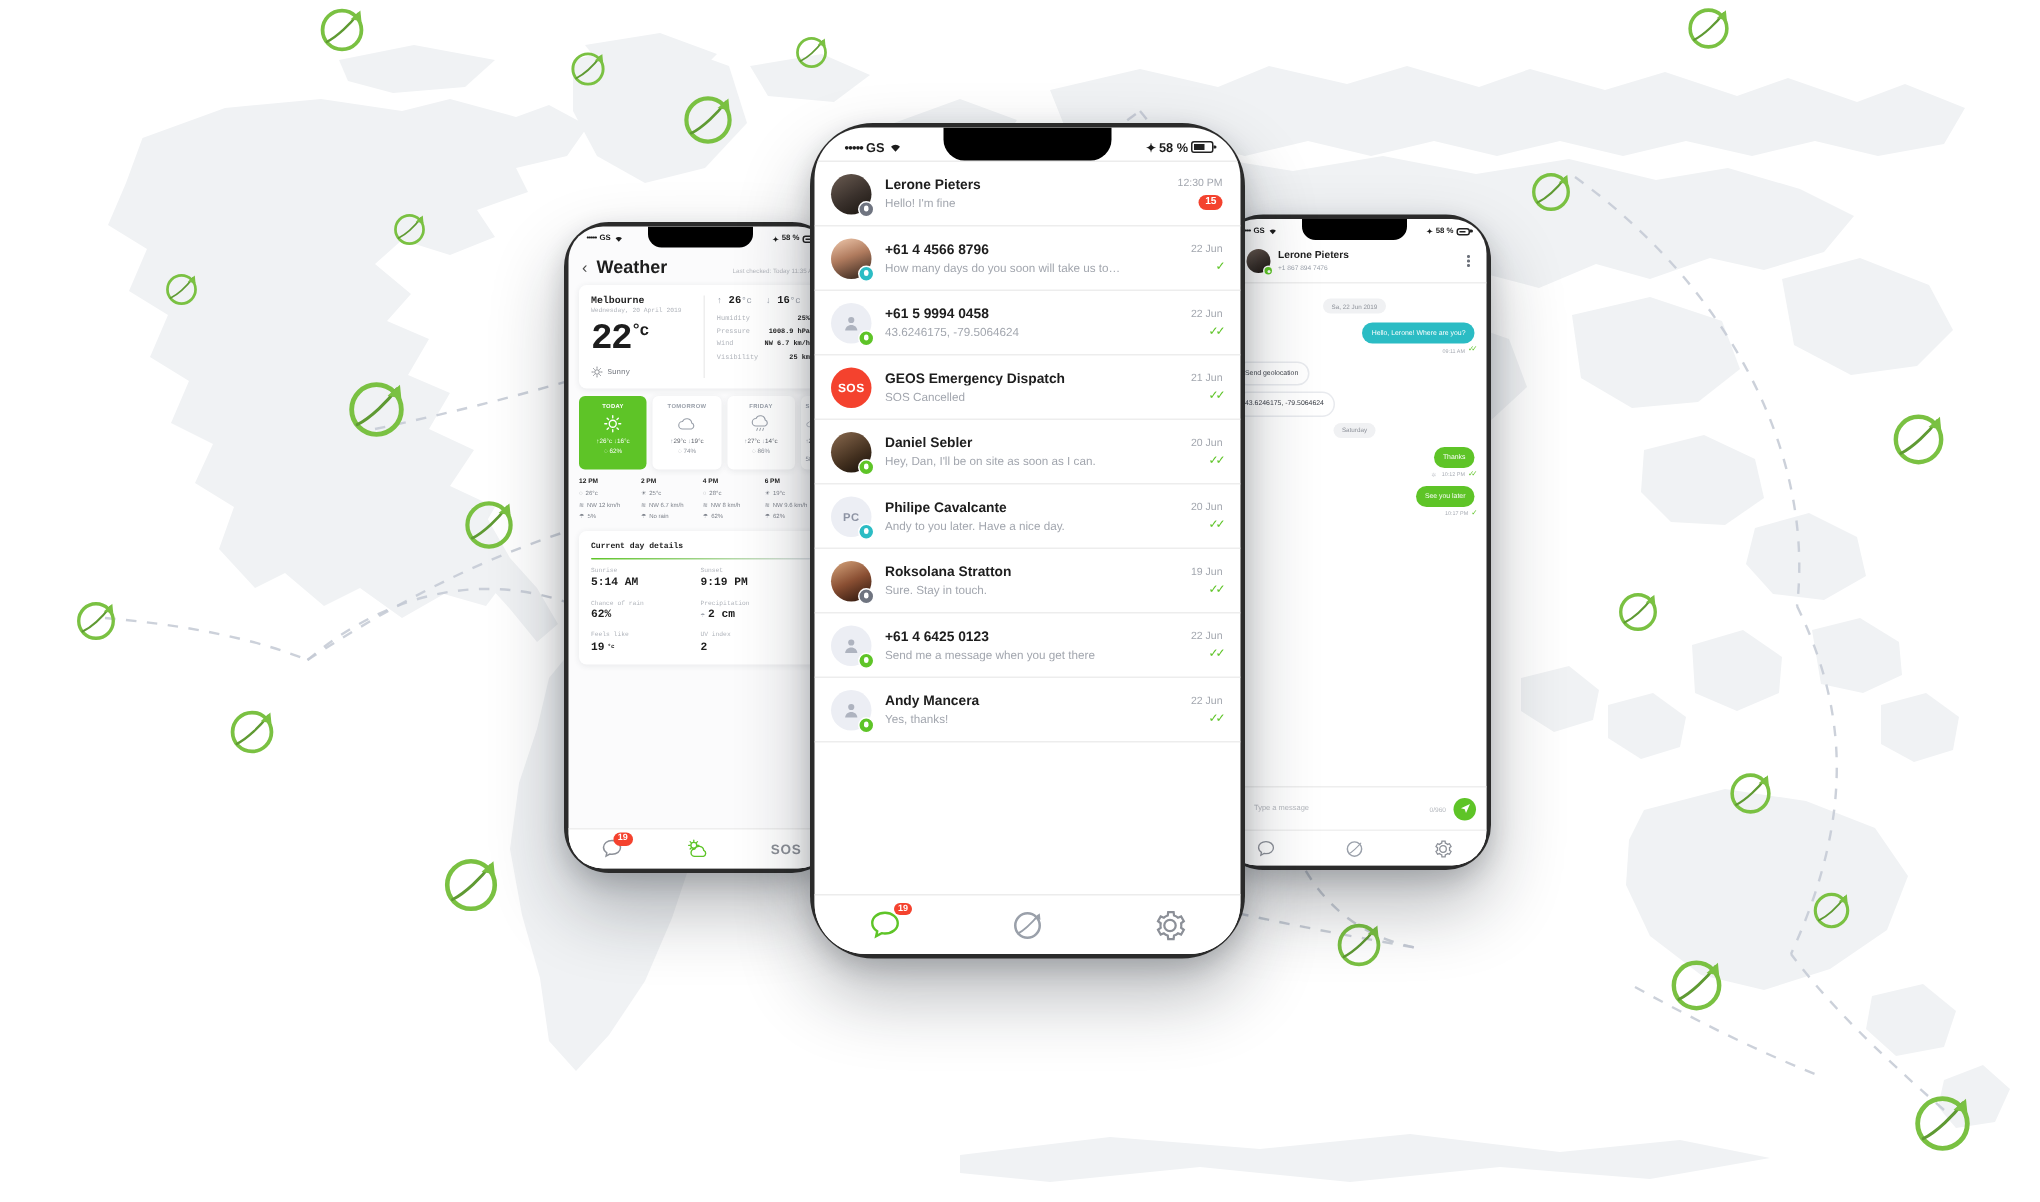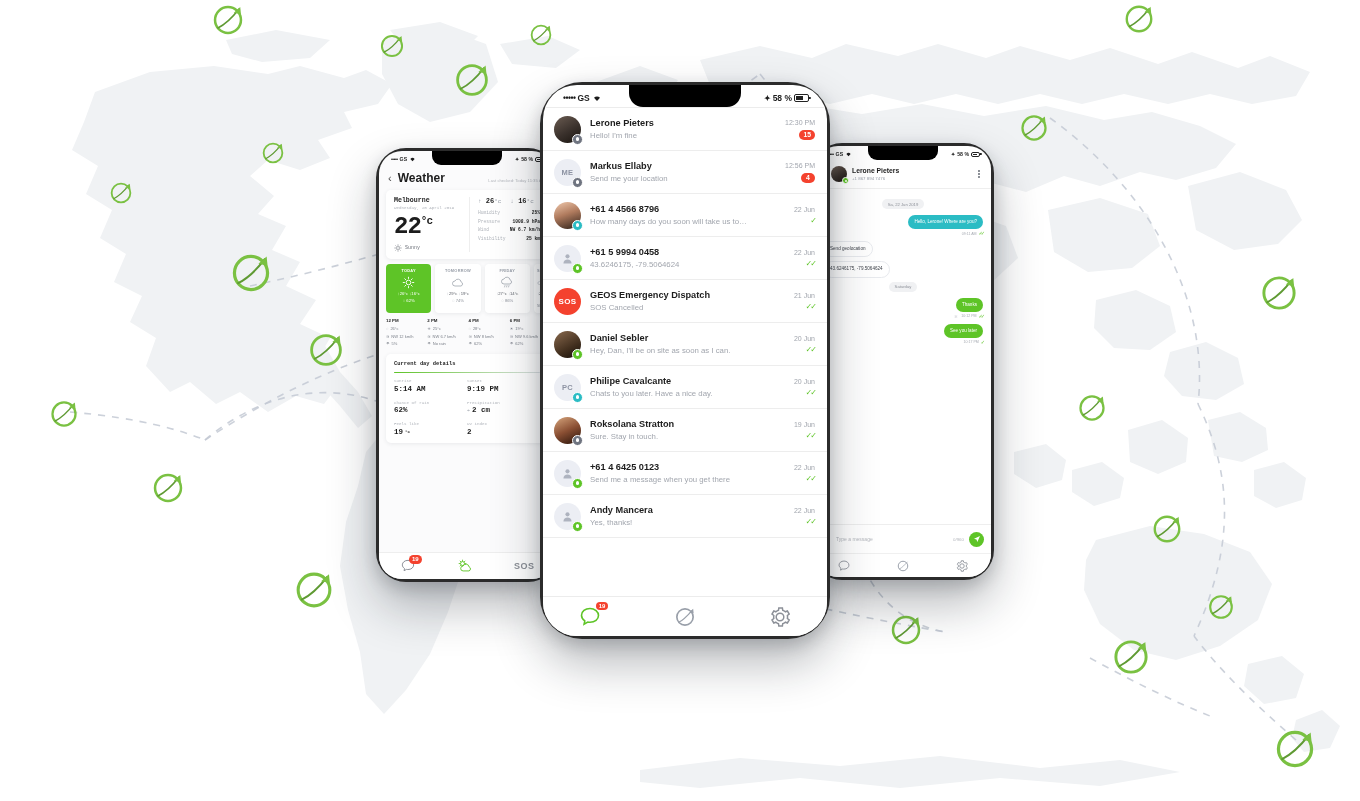--- a/index.html
+++ b/index.html
@@ -850,38 +850,20 @@
           <div class="row-mid">
             <div class="row-name">Lerone Pieters</div>
             <div class="row-prev">Hello! I'm fine</div>
           </div>
           <div class="row-right">
             <div class="row-time">12:30 PM</div>
             <div class="unread">15</div>
           </div>
         </div>
 
-        <div class="chat-row">
-          <div class="av-wrap">
-              <div class="avatar">
-                <span>ME</span>
-              </div>
-              <span class="badge-dev bd-grey">
-                <b></b>
-              </span>
-            </div>
-          <div class="row-mid">
-            <div class="row-name">Markus Ellaby</div>
-            <div class="row-prev">Send me your location</div>
-          </div>
-          <div class="row-right">
-            <div class="row-time">12:56 PM</div>
-            <div class="unread">4</div>
-          </div>
-        </div>
 
         <div class="chat-row">
           <div class="av-wrap">
               <div class="avatar photo-b"></div>
               <span class="badge-dev bd-teal">
                 <b></b>
               </span>
             </div>
           <div class="row-mid">
             <div class="row-name">+61 4 4566 8796</div>
@@ -952,21 +934,21 @@
           <div class="av-wrap">
               <div class="avatar">
                 <span>PC</span>
               </div>
               <span class="badge-dev bd-teal">
                 <b></b>
               </span>
             </div>
           <div class="row-mid">
             <div class="row-name">Philipe Cavalcante</div>
-            <div class="row-prev">Chats to you later. Have a nice day.</div>
+            <div class="row-prev">Andy to you later. Have a nice day.</div>
           </div>
           <div class="row-right">
             <div class="row-time">20 Jun</div>
             <div class="ticks">✓✓</div>
           </div>
         </div>
 
         <div class="chat-row">
           <div class="av-wrap">
               <div class="avatar photo-d"></div>

